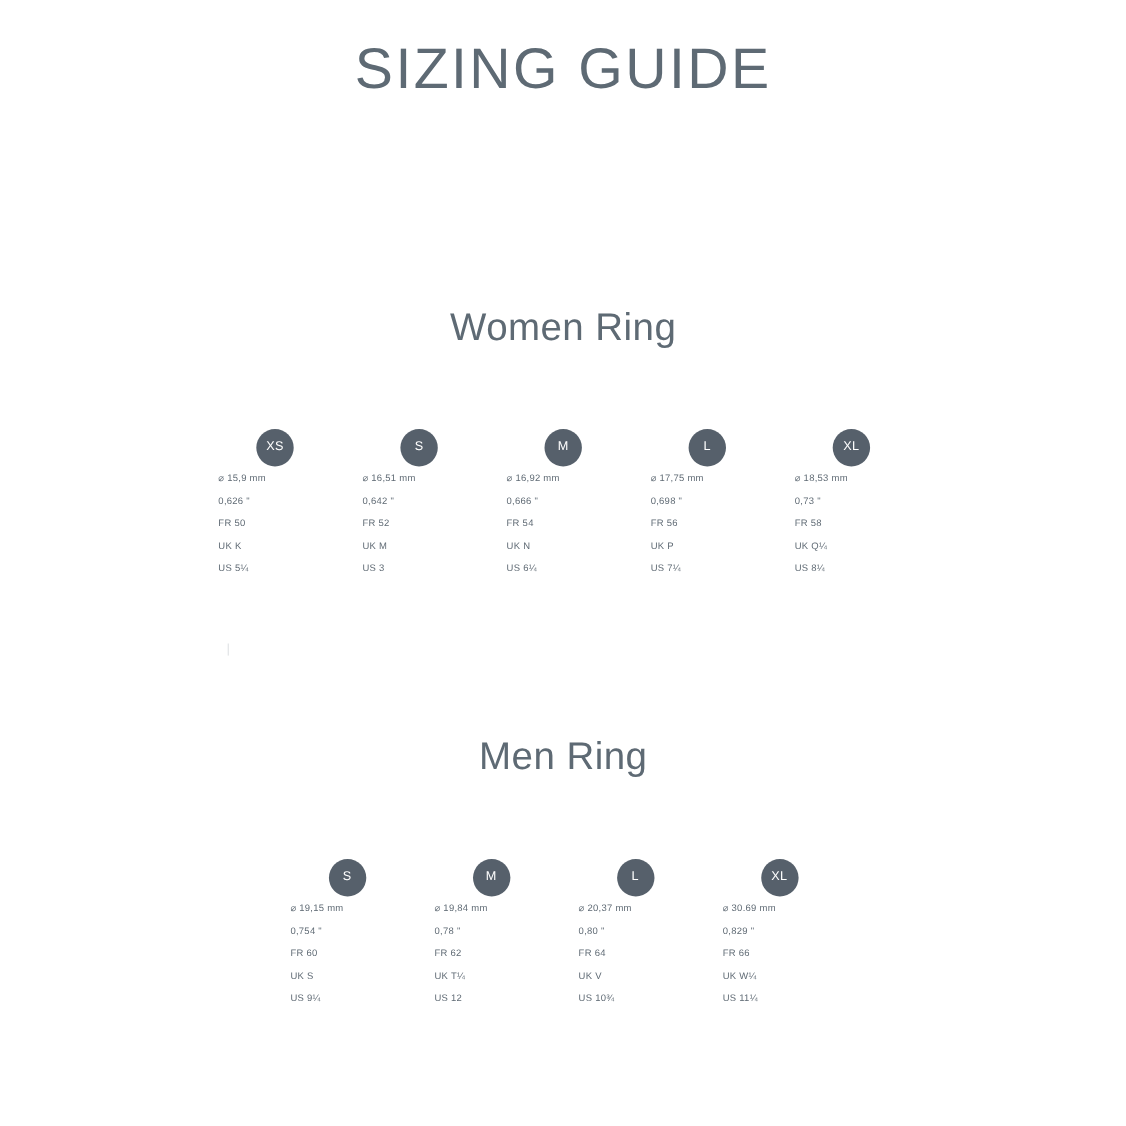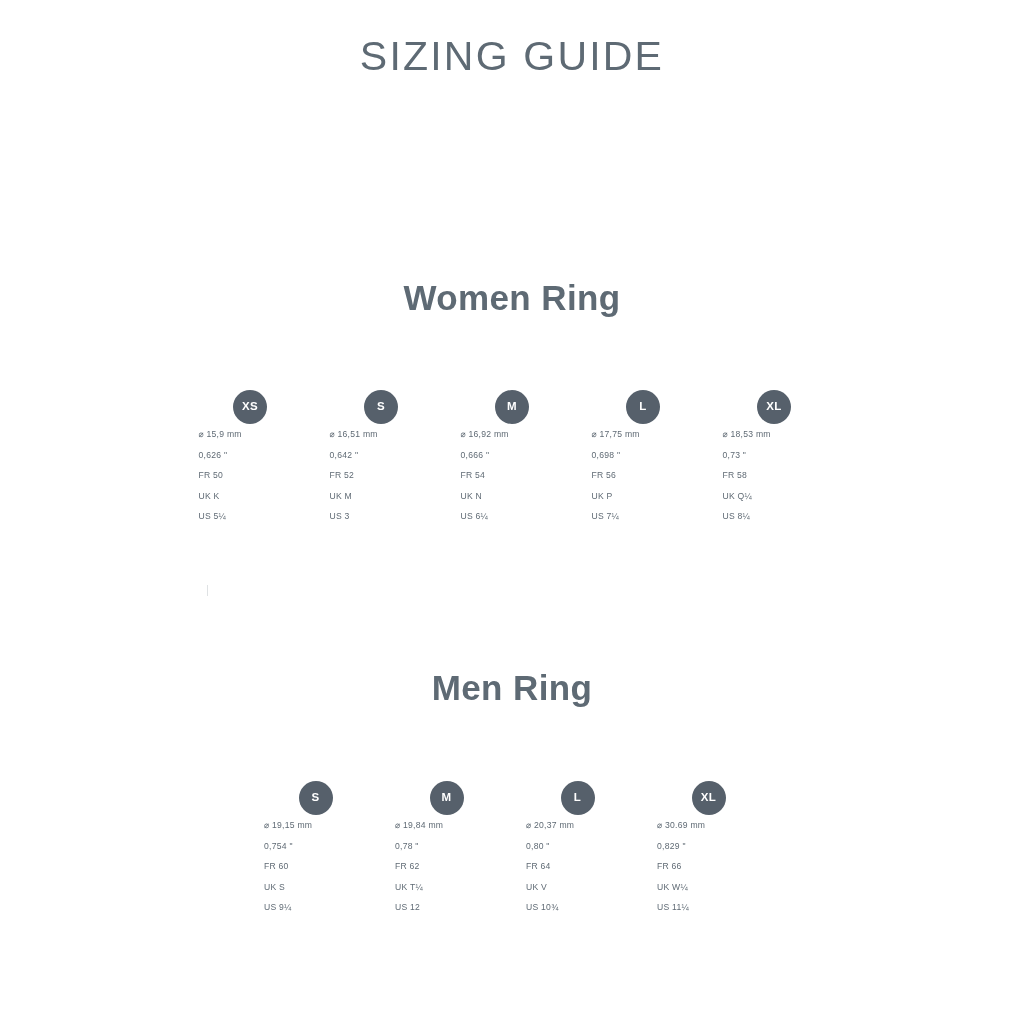--- a/index.html
+++ b/index.html
@@ -15,40 +15,40 @@
     position: relative;
     overflow: hidden;
   }
   .page {
     width: 1024px;
     height: 1024px;
     position: relative;
   }
   .page-title {
     text-align: center;
-    font-size: 41px;
+    font-size: 52px;
     font-weight: 400;
     letter-spacing: 2.2px;
     color: #5e6a74;
     margin: 0;
     padding-top: 33px;
     font-family: "Liberation Sans", sans-serif;
   }
   .section {
     position: absolute;
     left: 0;
     width: 1024px;
   }
   .section-women { top: 278px; }
   .section-men { top: 668px; }
 
   .section-title {
     text-align: center;
     font-size: 35px;
-    font-weight: 700;
+    font-weight: 400;
     letter-spacing: 0.4px;
     color: #5e6a74;
     margin: 0;
   }
 
   .sizes-row {
     display: flex;
     justify-content: center;
     margin-top: 72px;
   }
@@ -67,21 +67,20 @@
     height: 34px;
     border-radius: 50%;
     background: #56606b;
     color: #ffffff;
     display: flex;
     align-items: center;
     justify-content: center;
     font-size: 11.5px;
     letter-spacing: 0.3px;
     line-height: 1;
-    font-weight: bold;
   }
 
   .spec-list {
     width: 100%;
     display: flex;
     flex-direction: column;
     align-items: flex-start;
     padding-left: 14px;
     box-sizing: border-box;
   }

